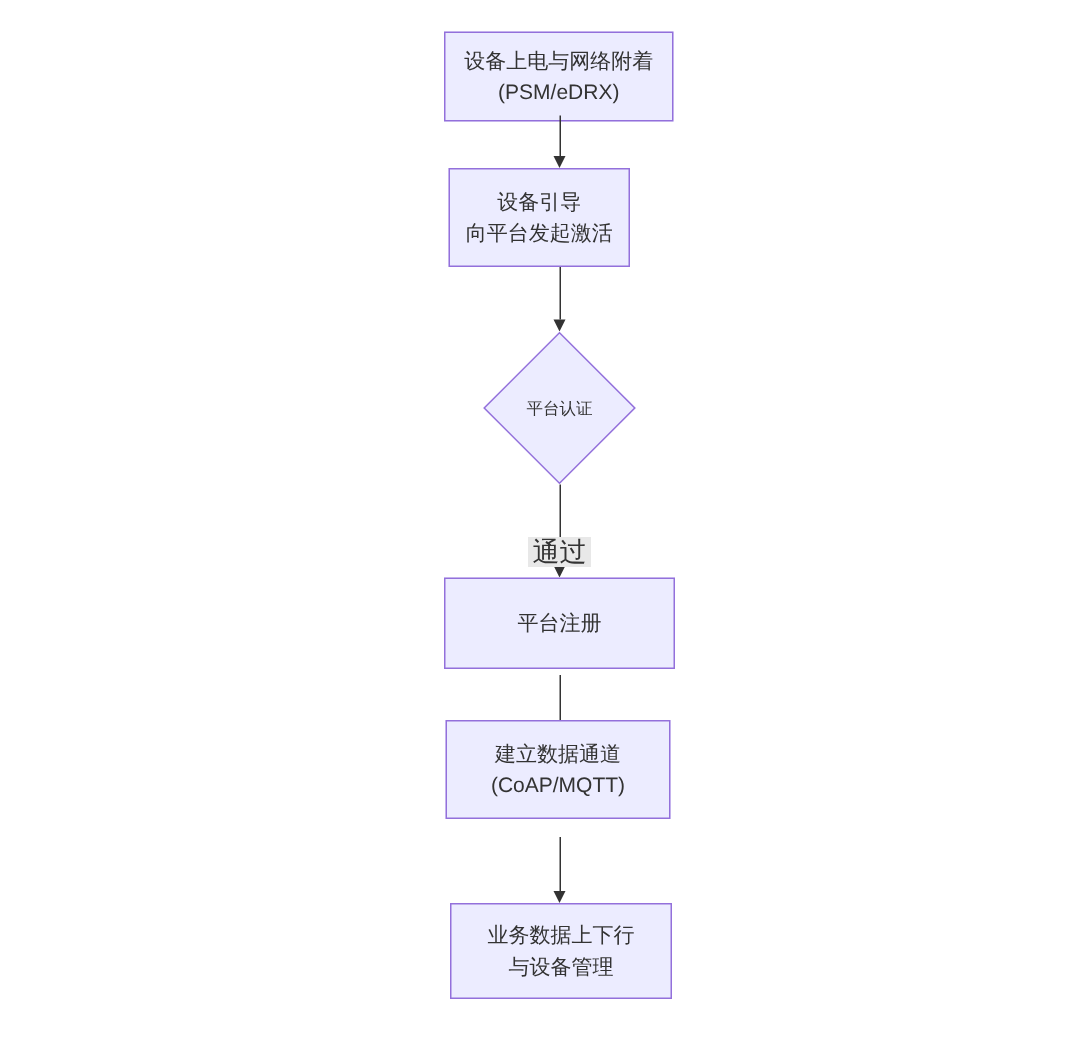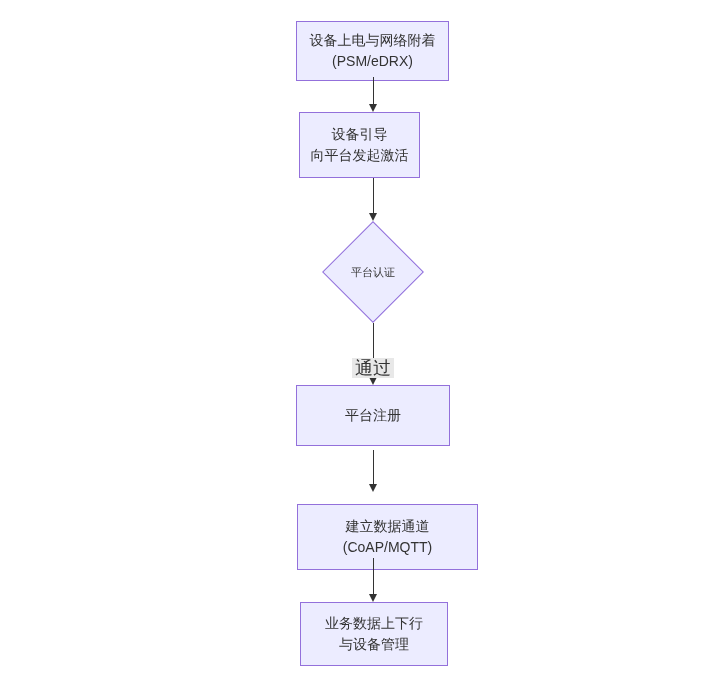--- a/index.html
+++ b/index.html
@@ -25,21 +25,21 @@
     flex-direction: column;
     align-items: center;
     justify-content: center;
     text-align: center;
     font-size: 14px;
     line-height: 21px;
   }
   #n1 { left: 296px; top: 21px;  width: 153px; height: 60px; }
   #n2 { left: 299px; top: 112px; width: 121px; height: 66px; }
   #n4 { left: 296px; top: 385px; width: 154px; height: 61px; }
-  #n5 { left: 297px; top: 504px; width: 181px; height: 66px; }
+  #n5 { left: 297px; top: 480px; width: 150px; height: 66px; }
   #n6 { left: 300px; top: 602px; width: 148px; height: 64px; }
 
   .diamond-wrap {
     position: absolute;
     left: 322px; top: 221px;
     width: 102px; height: 102px;
   }
   .diamond-shape {
     position: absolute;
     left: 15px; top: 15px;

